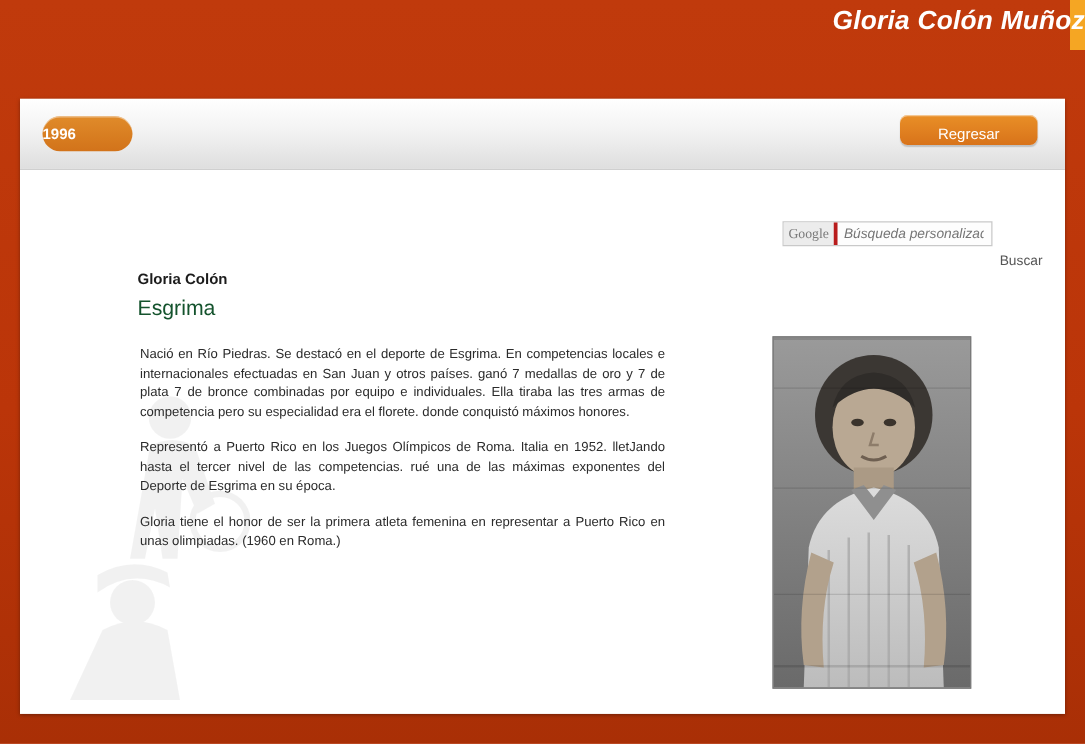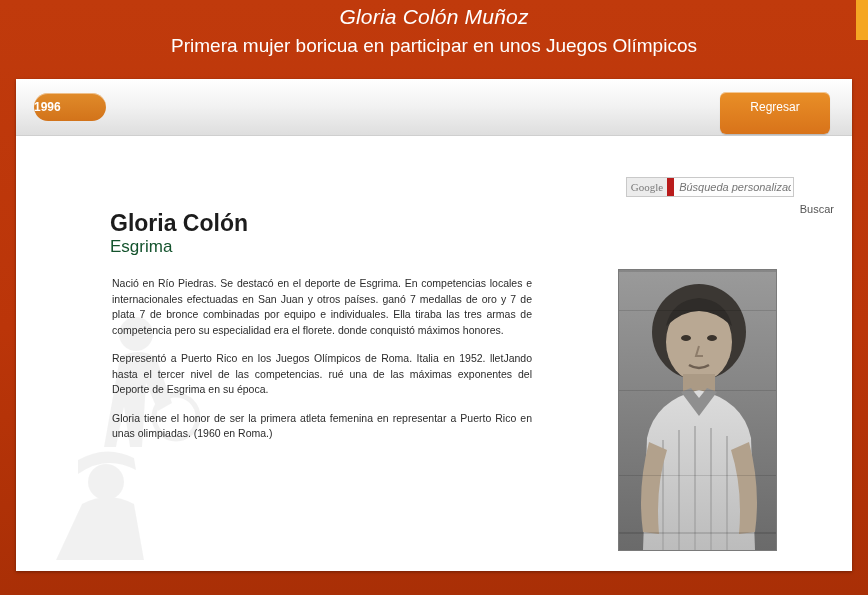--- a/index.html
+++ b/index.html
@@ -31,24 +31,25 @@
   .title-block {
     position: absolute;
     left: 0;
     top: 4px;
     width: 868px;
     text-align: center;
     color: #ffffff;
   }
   .title-main {
     font-size: 21px;
-    font-weight: normal;
+    font-weight: bold;
     font-style: italic;
     letter-spacing: 0.2px;
     line-height: 26px;
+    text-align: right;
   }
   .title-sub {
     font-size: 19px;
     line-height: 28px;
     margin-top: 2px;
   }
   
   .page-card {
     position: absolute;
     left: 16px;
@@ -87,21 +88,21 @@
     top: 12px;
     font-size: 24px;
     color: #2e2e2e;
     letter-spacing: .2px;
   }
   .back-button {
     position: absolute;
     right: 22px;
     top: 13px;
     width: 110px;
-    height: 42px;
+    height: 24px;
     border-radius: 6px;
     background: linear-gradient(180deg, #e98f27 0%, #d8731a 100%);
     color: #ffffff;
     font-size: 12px;
     text-align: center;
     line-height: 30px;
     box-shadow: inset 0 1px 0 rgba(255,255,255,.5), 0 1px 1px rgba(0,0,0,.18);
     cursor: pointer;
   }
   
@@ -137,21 +138,21 @@
     background: #fdfdfd;
     height: 20px;
     width: 168px;
     box-sizing: border-box;
   }
   .google-chip {
     font-family: "Liberation Serif", serif;
     font-size: 11px;
     color: #7a7a7a;
     background: #ececec;
-    border-right: 7px solid #b91c1c;
+    border-right: 3px solid #b91c1c;
     padding: 0 4px;
     height: 18px;
     line-height: 18px;
   }
   .search-input {
     border: 0;
     outline: 0;
     background: transparent;
     font-size: 11px;
     font-style: italic;
@@ -166,21 +167,21 @@
     font-size: 11px;
     color: #555;
     cursor: pointer;
     margin-top: 45px;
   }
   
   .person-name {
     position: absolute;
     left: 94px;
     top: 76px;
-    font-size: 23px;
+    font-size: 12px;
     font-weight: bold;
     color: #1c1c1c;
     line-height: 23px;
   }
   .person-sport {
     position: absolute;
     left: 94px;
     top: 99px;
     font-size: 17px;
     font-weight: normal;
@@ -215,21 +216,20 @@
 </style>
 </head>
 <body>
 
 <div class="slide">
 
   <div class="right-bar"></div>
 
   <div class="title-block">
     <div class="title-main">Gloria Colón Muñoz</div>
-    <div class="title-sub">Primera mujer boricua en participar en unos Juegos Olímpicos</div>
   </div>
 
   <div class="page-card">
 
     <div class="site-header">
       <div class="year-badge">1996</div>
       <div class="back-button">Regresar</div>
     </div>
 
     <div class="site-body">

